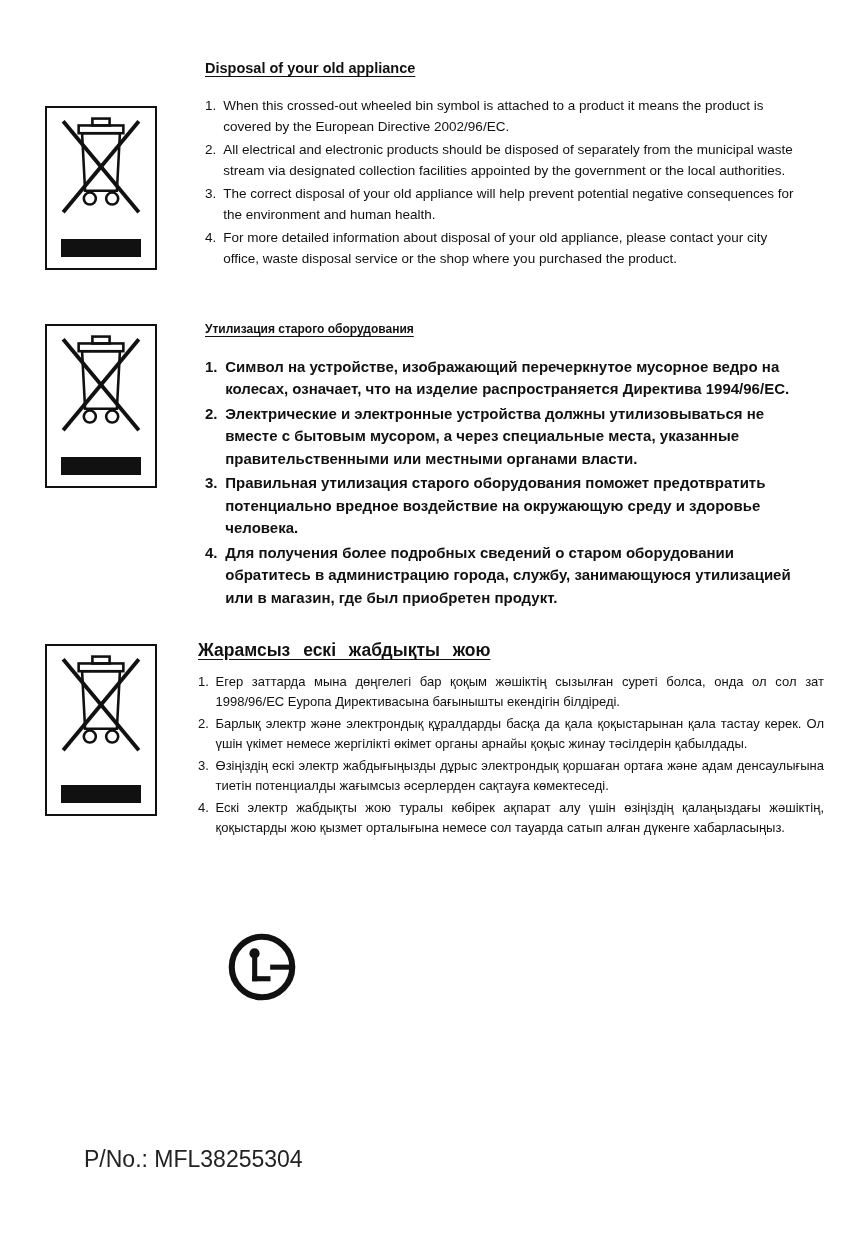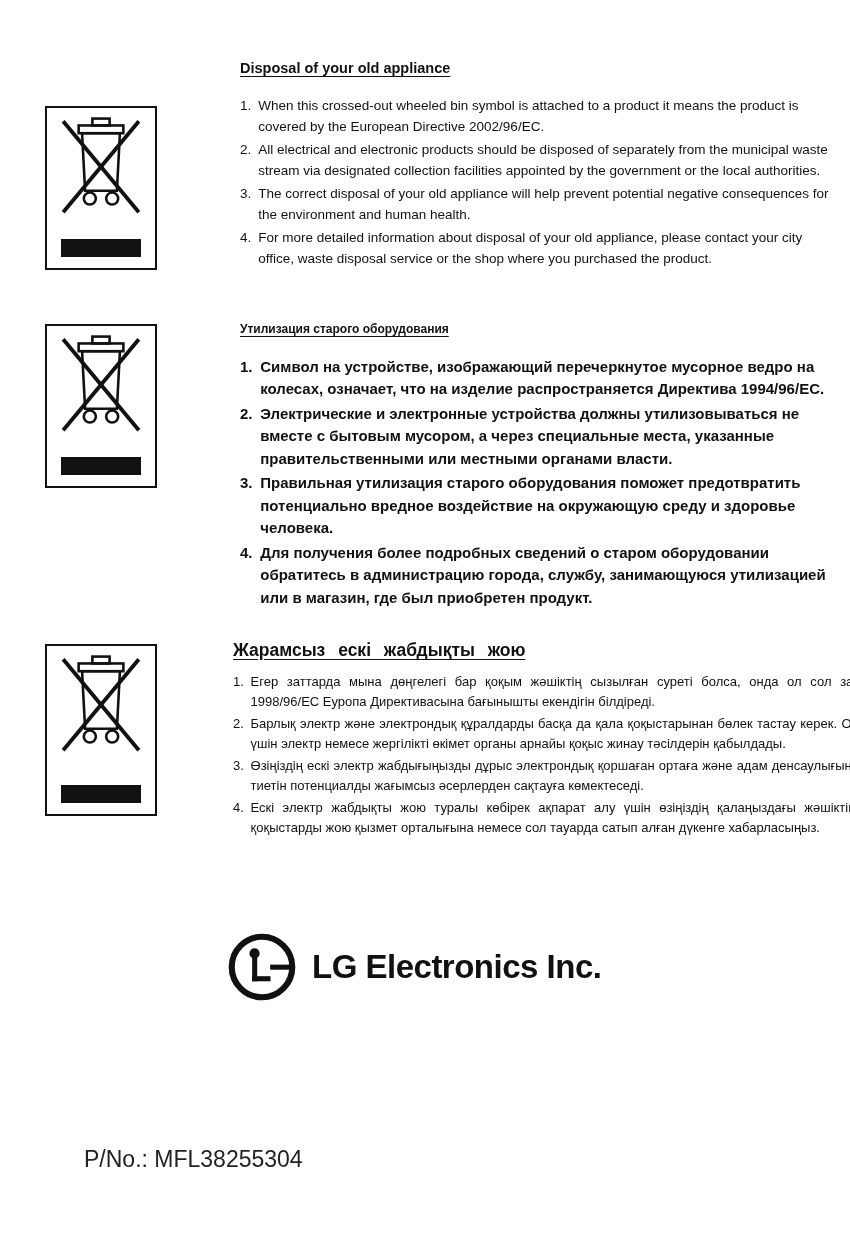--- a/index.html
+++ b/index.html
@@ -28,21 +28,21 @@
     justify-content: space-between;
     padding: 8px 6px 11px;
   }
   .icon-box-1 { top: 106px; height: 164px; }
   .icon-box-2 { top: 324px; height: 164px; }
   .icon-box-3 { top: 644px; height: 172px; }
   .bin-svg { width: 86px; height: auto; display: block; }
   .black-bar { width: 80px; height: 18px; background: #111; }
 
   
-  .section-text { position: absolute; left: 205px; width: 600px; margin-left: 35px; }
+  .section-text { position: absolute; left: 205px; width: 600px; }
   .heading {
     font-weight: bold;
     text-decoration: underline;
     text-underline-offset: 3px;
     margin: 0 0 15px 0;
     padding: 0;
   }
   .list-item { display: flex; }
   .num { flex: 0 0 1.35em; }
   .txt { flex: 1 1 auto; }
@@ -189,39 +189,38 @@
 
   <section class="section-text sec-kk">
     <h2 class="heading">Жарамсыз ескі жабдықты жою</h2>
     <div class="list">
       <div class="list-item">
         <span class="num">1.</span>
         <span class="txt">Егер заттарда мына дөңгелегі бар қоқым жәшіктің сызылған суреті болса, онда ол сол зат 1998/96/EC Еуропа Директивасына бағынышты екендігін білдіреді.</span>
       </div>
       <div class="list-item">
         <span class="num">2.</span>
-        <span class="txt">Барлық электр және электрондық құралдарды басқа да қала қоқыстарынан бөлек тастау керек. Ол үшін электр немесе жергілікті өкімет органы арнайы қоқыс жинау тәсілдерін қабылдады.</span>
+        <span class="txt">Барлық электр және электрондық құралдарды басқа да қала қоқыстарынан қала тастау керек. Ол үшін үкімет немесе жергілікті өкімет органы арнайы қоқыс жинау тәсілдерін қабылдады.</span>
       </div>
       <div class="list-item">
         <span class="num">3.</span>
         <span class="txt">Өзіңіздің ескі электр жабдығыңызды дұрыс электрондық қоршаған ортаға және адам денсаулығына тиетін потенциалды жағымсыз әсерлерден сақтауға көмектеседі.</span>
       </div>
       <div class="list-item">
         <span class="num">4.</span>
         <span class="txt">Ескі электр жабдықты жою туралы көбірек ақпарат алу үшін өзіңіздің қалаңыздағы жәшіктің, қоқыстарды жою қызмет орталығына немесе сол тауарда сатып алған дүкенге хабарласыңыз.</span>
       </div>
     </div>
   </section>
 
   <div class="logo-row">
     <svg class="lg-svg" viewBox="0 0 100 100">
       <circle cx="50" cy="50" r="44.5" fill="none" stroke="#111" stroke-width="9"></circle>
       <circle cx="39" cy="30" r="7.5" fill="#111"></circle>
       <rect x="35.5" y="30" width="7.5" height="41" fill="#111"></rect>
       <rect x="35.5" y="63.5" width="27" height="7.5" fill="#111"></rect>
       <rect x="62" y="46.5" width="33" height="7.5" fill="#111"></rect>
     </svg>
-    <div class="logo-text">LG Electronics Inc.</div>
   </div>
 
   <div class="footer">P/No.: MFL38255304</div>
 
 </div>
 
 </body></html>

